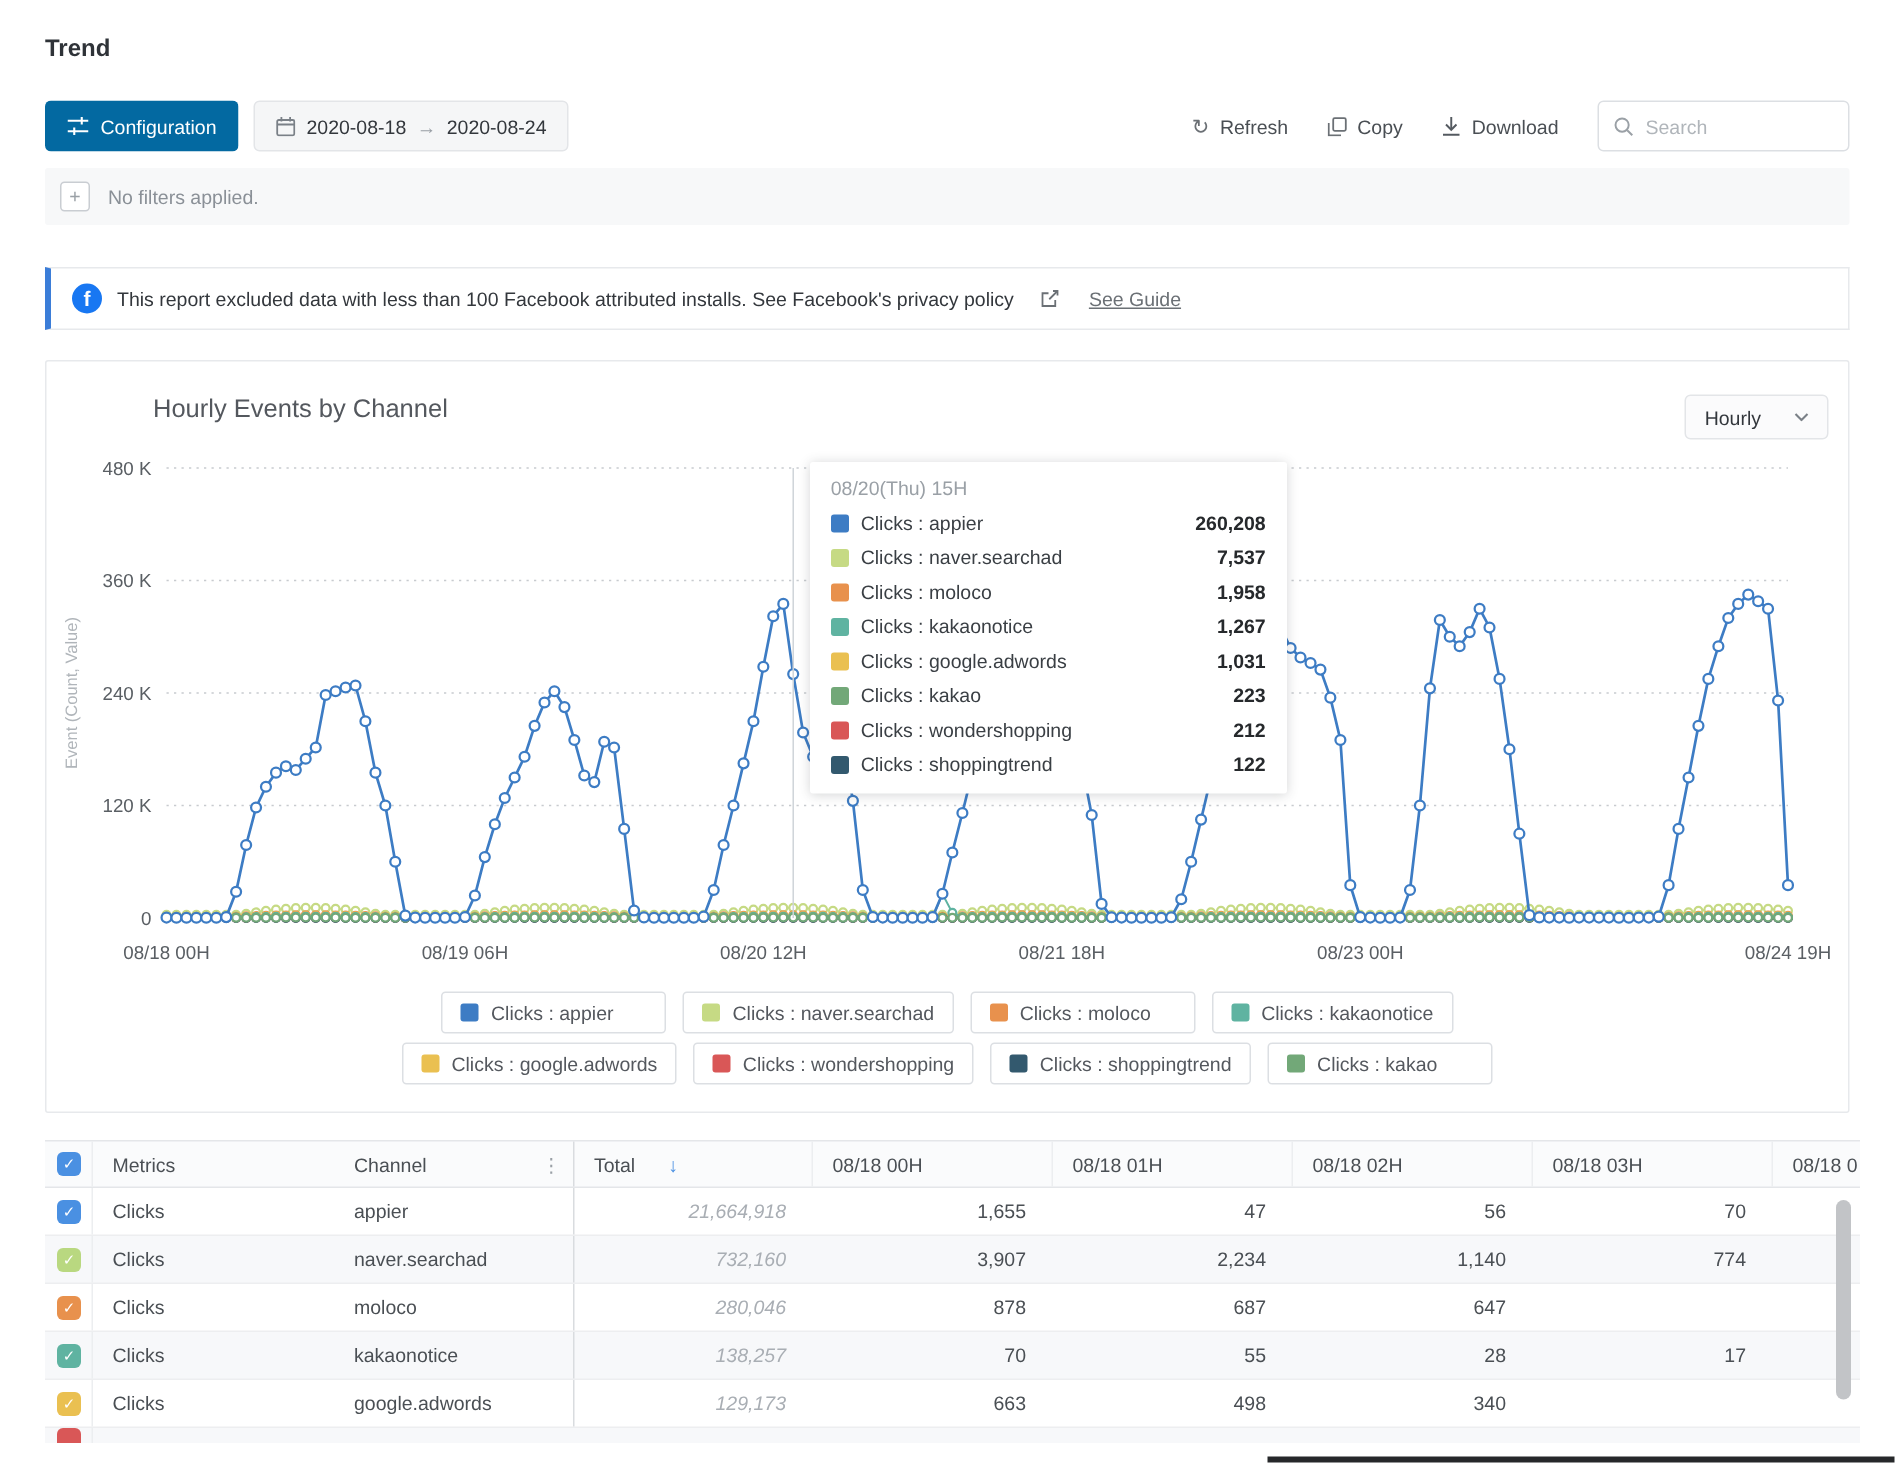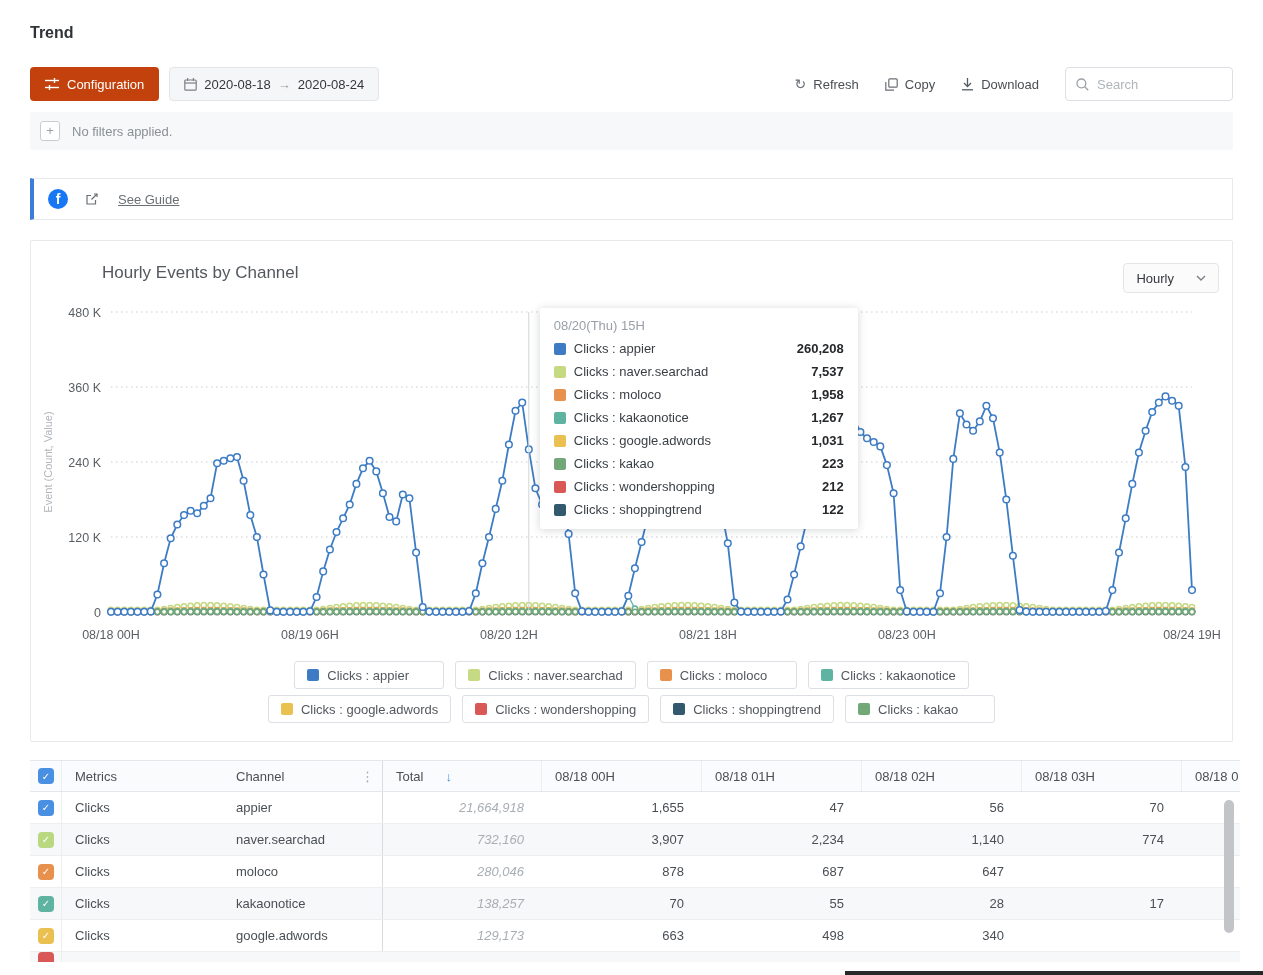--- a/index.html
+++ b/index.html
@@ -5,21 +5,21 @@
   * { box-sizing: border-box; margin: 0; padding: 0; }
   html,body { width:1263px; height:975px; overflow:hidden; background:#fff;
     font-family:"Liberation Sans", sans-serif; color:#3c4146; }
   .page { padding:0 30px; position:relative; }
   h1.title { margin-top:24px; font-size:16px; font-weight:600; color:#2f3338; }
 
   
   .toolbar { margin-top:24px; height:36px; display:flex; align-items:center; }
   .btn { display:inline-flex; align-items:center; gap:8px; height:34px; padding:0 14px;
     border-radius:4px; font-size:13px; cursor:pointer; border:1px solid transparent; }
-  .btn-primary { background:#c2410c; color:#fff; }
+  .btn-primary { background:#0369a1; color:#fff; }
   .btn-date { background:#f5f6f7; border-color:#e3e5e8; color:#33373c; margin-left:10px; gap:7px; }
   .btn-date .arr { color:#9aa0a6; }
   .toolbar-right { margin-left:auto; display:flex; align-items:center; gap:26px; }
   .txt-btn { display:inline-flex; align-items:center; gap:7px; font-size:13px; color:#4a4f54; cursor:pointer; }
   .search-box { width:168px; height:34px; border:1px solid #dcdfe3; border-radius:4px;
     display:flex; align-items:center; padding:0 10px; gap:8px; }
   .search-box input { border:none; outline:none; width:110px; font-size:13px; color:#3c4146;
     font-family:"Liberation Sans", sans-serif; }
   .search-box input::placeholder { color:#b0b5ba; }
 
@@ -169,20 +169,21 @@
     </div>
   </div>
 
   <div class="filters">
     <button class="plus-btn">+</button>
     <span class="filters-text">No filters applied.</span>
   </div>
 
   <div class="banner">
     <span class="fb-circle">f</span>
+    <span class="banner-text">This report excluded data with less than 100 Facebook attributed installs. See Facebook's privacy policy</span>
     <span class="banner-link">
       <span class="icon">
         <svg width="12" height="12" viewBox="0 0 12 12">
             <g stroke="#6b7075" stroke-width="1.2" fill="none">
           <path d="M8 1 H11 V4"></path>
               <line x1="11" y1="1" x2="5.5" y2="6.5"></line>
               <path d="M9.5 7 V11 H1 V2.5 H5"></path>
             </g>
           </svg>
       </span>

